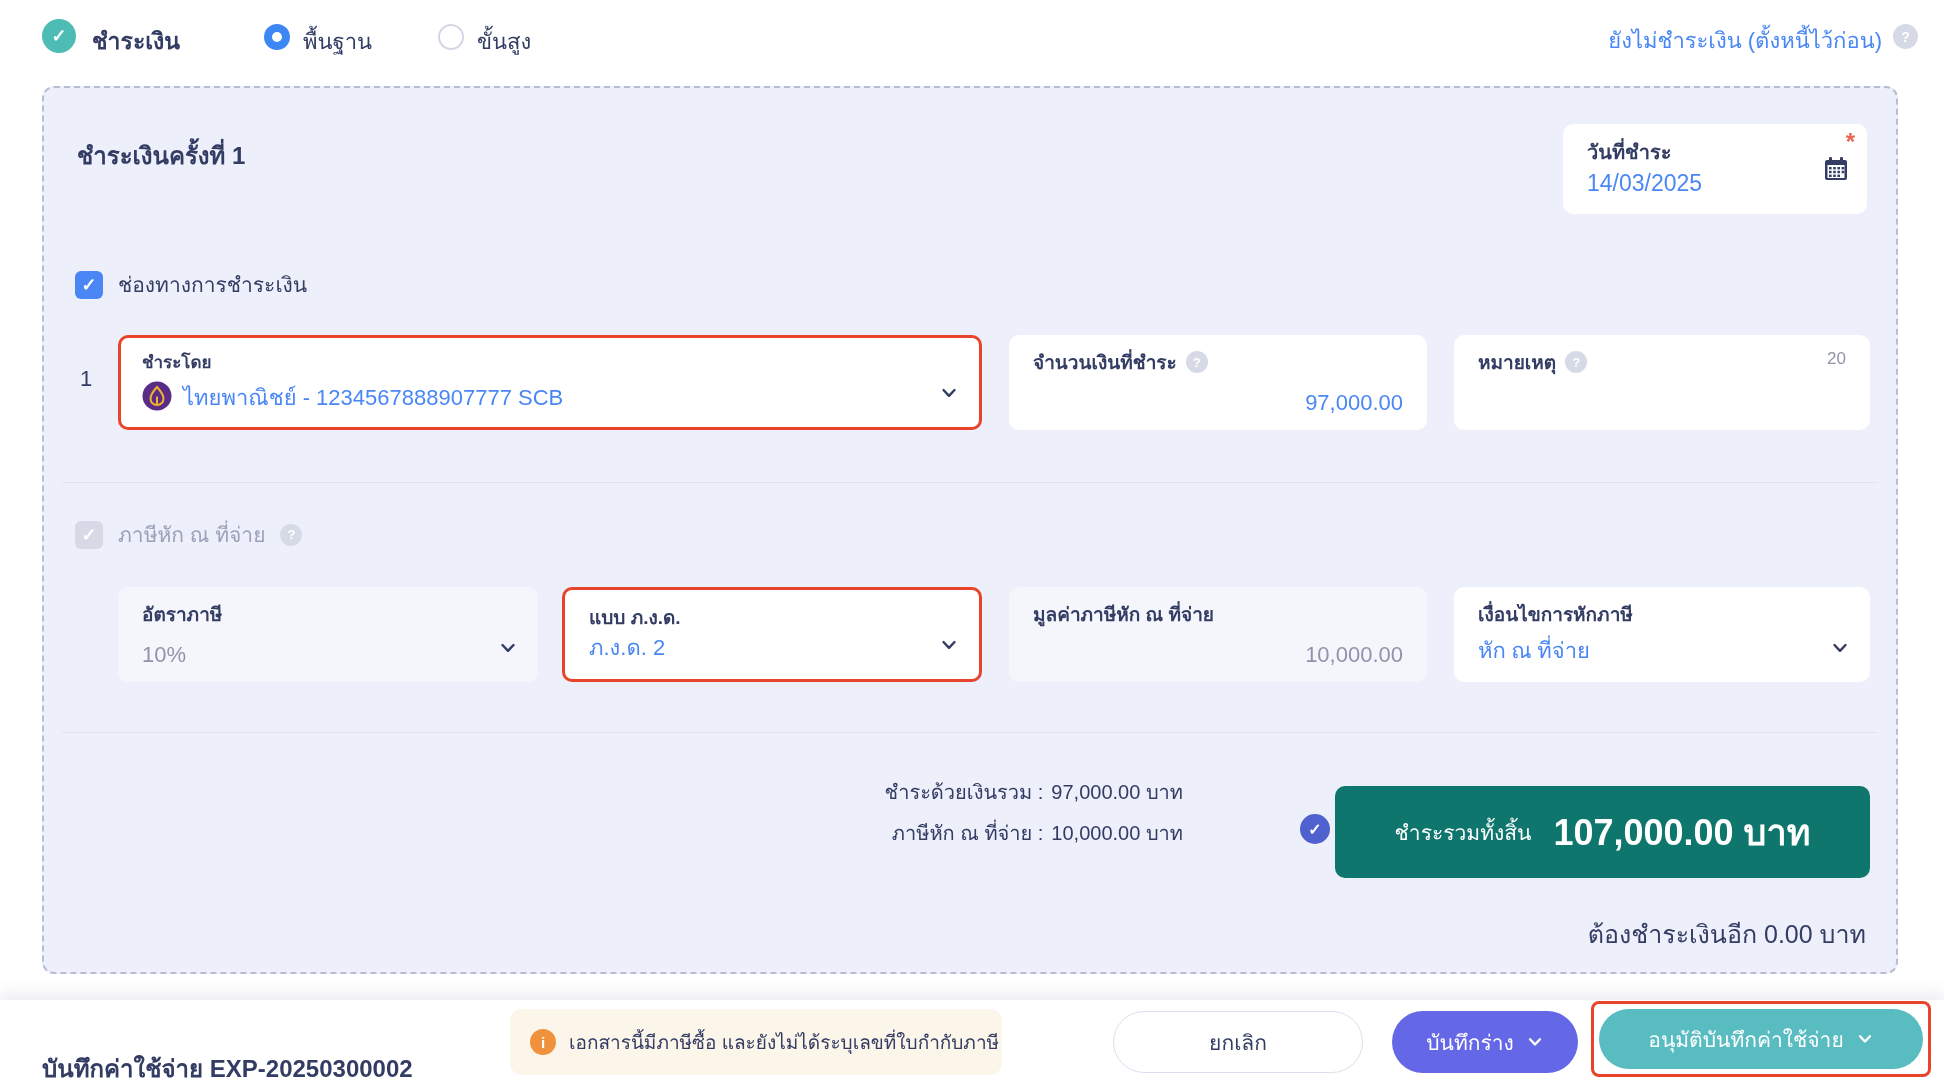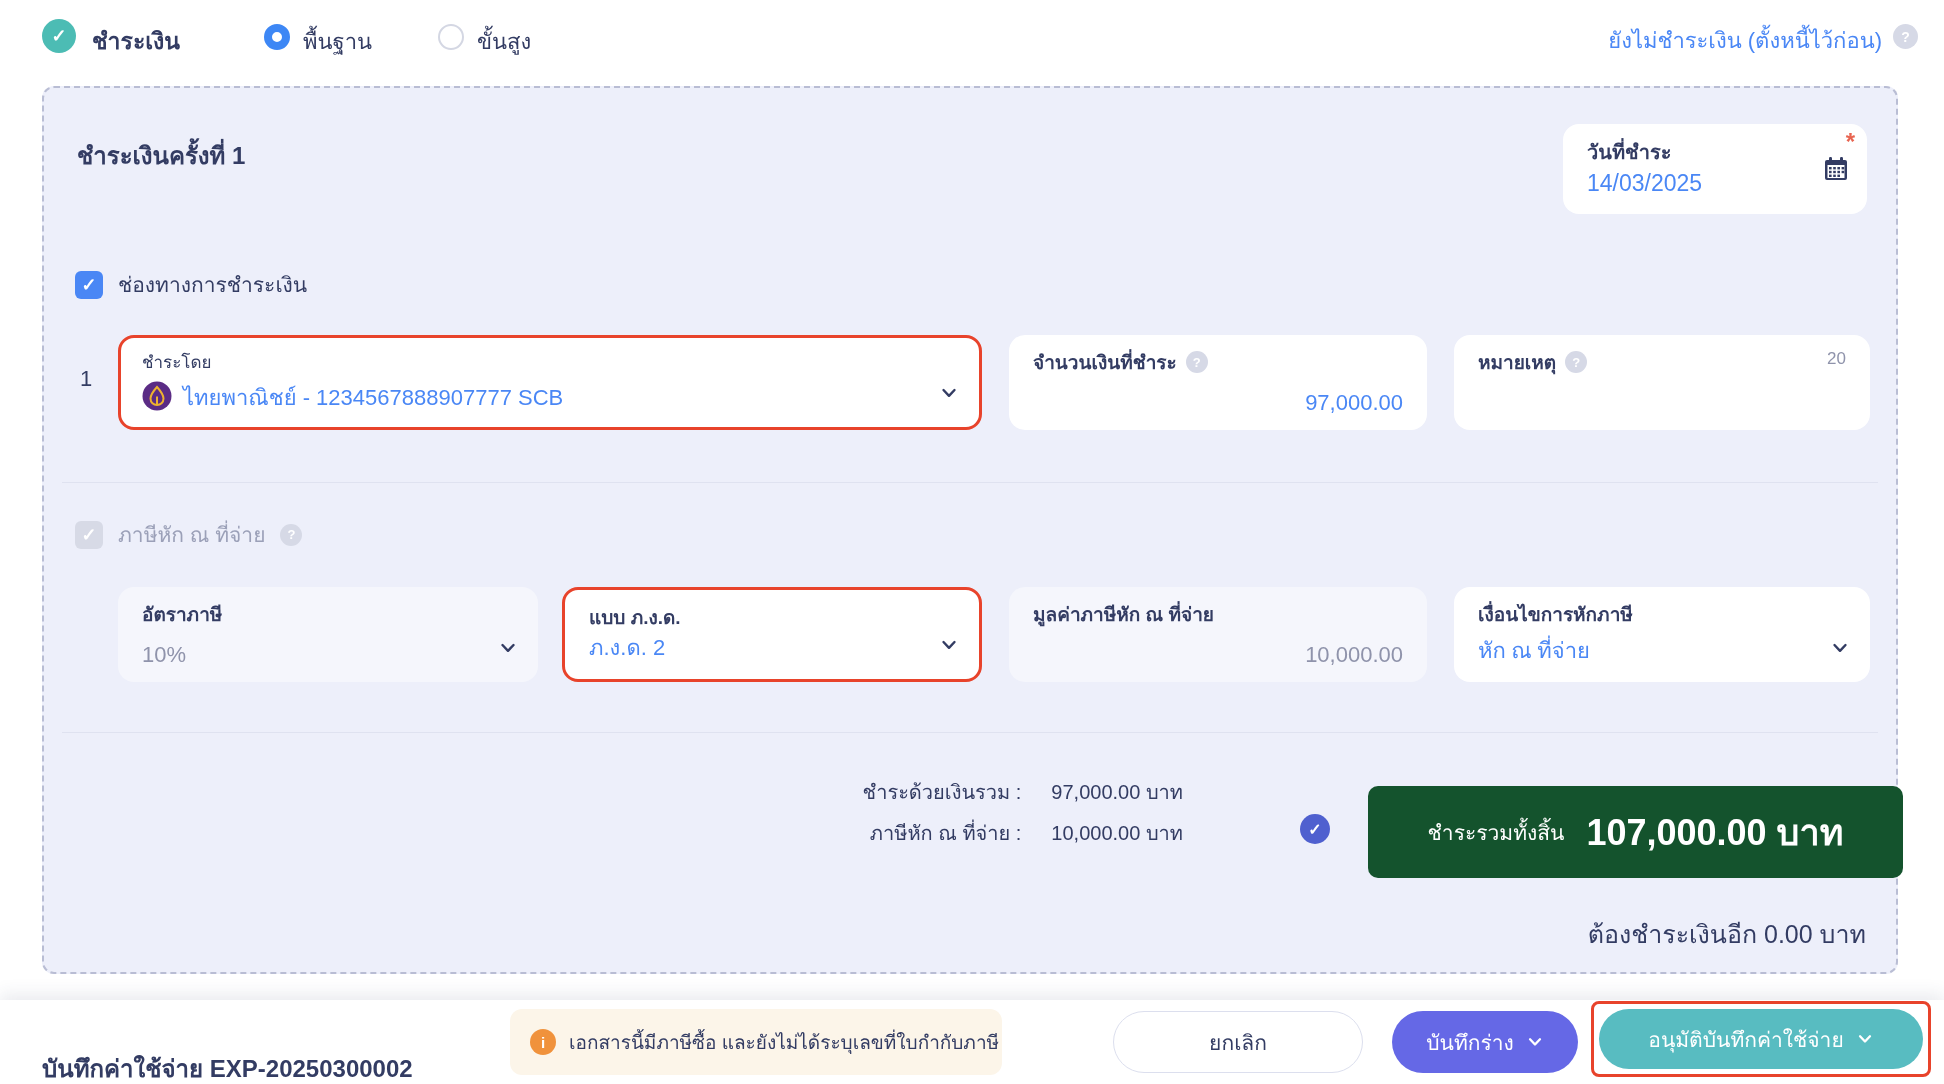--- a/index.html
+++ b/index.html
@@ -18,21 +18,21 @@
   .hdr-link { position:absolute; right:62px; top:23px; font-size:22px; color:#4a87f5; cursor:pointer; }
   .help { width:22px; height:22px; border-radius:50%; background:#d6d9e6; color:#fff; font-size:13px;
     font-weight:bold; display:inline-flex; align-items:center; justify-content:center; flex:none; }
   .hdr-help { position:absolute; right:26px; top:24px; width:25px; height:25px; font-size:14px; }
 
   
   .card { position:absolute; left:42px; top:86px; width:1856px; height:888px;
     background:#edeffa; border:2px dashed #b9bdd4; border-radius:12px; }
   .card-title { position:absolute; left:33px; top:48px; font-size:24px; font-weight:bold; }
 
-  .fieldbox { position:absolute; background:#fff; border-radius:16px; }
+  .fieldbox { position:absolute; background:#fff; border-radius:10px; }
   .flabel { position:absolute; left:24px; top:12px; font-size:19px; font-weight:bold; color:#333c63;
     display:flex; align-items:center; gap:9px; white-space:nowrap; }
   .fvalue { position:absolute; left:24px; bottom:14px; font-size:22px; color:#4a87f5; white-space:nowrap; }
   .fvalue.right { left:auto; right:24px; }
   .muted { color:#8f93ab; }
   .dim-box { background:#f5f6fc; }
   .red-outline { border:3px solid #e8432b; }
   .chev { position:absolute; right:20px; bottom:24px; }
 
   .date-box { left:1519px; top:36px; width:304px; height:90px; }
@@ -43,43 +43,43 @@
   .check-row { position:absolute; display:flex; align-items:center; gap:15px; }
   .cb { width:28px; height:28px; border-radius:6px; background:#4a87f5; color:#fff; display:flex;
     align-items:center; justify-content:center; font-size:18px; font-weight:bold; flex:none; }
   .cb.disabled { background:#d7dae6; }
   .check-row-label { font-size:21px; color:#333c63; }
   .check-row-label.muted2 { color:#9ba0b8; }
 
   .row-num { position:absolute; left:36px; top:278px; font-size:22px; }
 
   .pay-box { left:74px; top:247px; width:864px; height:95px; }
-  .pay-label { position:absolute; left:21px; top:10px; font-size:17px; font-weight:normal; }
+  .pay-label { position:absolute; left:21px; top:10px; font-size:17px; font-weight:bold; }
   .pay-value-row { position:absolute; left:21px; bottom:12px; display:flex; align-items:center; gap:11px;margin-top:22px; }
   .pay-value { font-size:22px; color:#4a87f5; white-space:nowrap; }
 
   .amt-box { left:965px; top:247px; width:418px; height:95px; }
   .note-box { left:1410px; top:247px; width:416px; height:95px; }
   .note-counter { position:absolute; right:24px; top:14px; font-size:17px; color:#8f93ab; }
 
   .sep { position:absolute; left:18px; right:18px; height:1px; background:#dfe2f0; }
   .sep1 { top:394px; } .sep2 { top:644px; }
 
   .rate-box { left:74px; top:499px; width:420px; height:95px; }
   .pnd-box  { left:518px; top:499px; width:420px; height:95px; }
   .whtv-box { left:965px; top:499px; width:418px; height:95px; }
   .cond-box { left:1410px; top:499px; width:416px; height:95px;font-family:Liberation Serif, serif; }
 
   .sum-lines { position:absolute; right:713px; top:688px; display:flex; flex-direction:column;
     gap:9px; align-items:flex-end; font-size:20px; color:#333c63; }
-  .sum-line { display:flex; gap:30px; white-space:nowrap; }
+  .sum-line { display:flex; gap:8px; white-space:nowrap; }
   .sum-check { position:absolute; left:1256px; top:726px; width:30px; height:30px; border-radius:50%;
     background:#4f60cf; color:#fff; display:flex; align-items:center; justify-content:center;
     font-size:16px; font-weight:bold; }
-  .total-box { position:absolute; left:1324px; top:698px; width:535px; height:92px; background:#14532d;
+  .total-box { position:absolute; left:1291px; top:698px; width:535px; height:92px; background:#0f766e;
     border-radius:10px; display:flex; align-items:center; justify-content:center; gap:22px; color:#fff; }
   .total-label { font-size:21px; }
   .total-value { font-size:36px; font-weight:bold; }
   .remaining { position:absolute; right:30px; top:826px; font-size:25px; color:#333c63; }
 
   
   .footer { position:absolute; left:0; top:1000px; width:1944px; height:84px; background:#fff;
     box-shadow:0 -6px 16px rgba(51,60,99,0.10); }
   .doc-title { position:absolute; left:42px; top:0; height:104px; display:flex; align-items:center;
     font-size:24px; font-weight:bold;margin-top:16px; }

